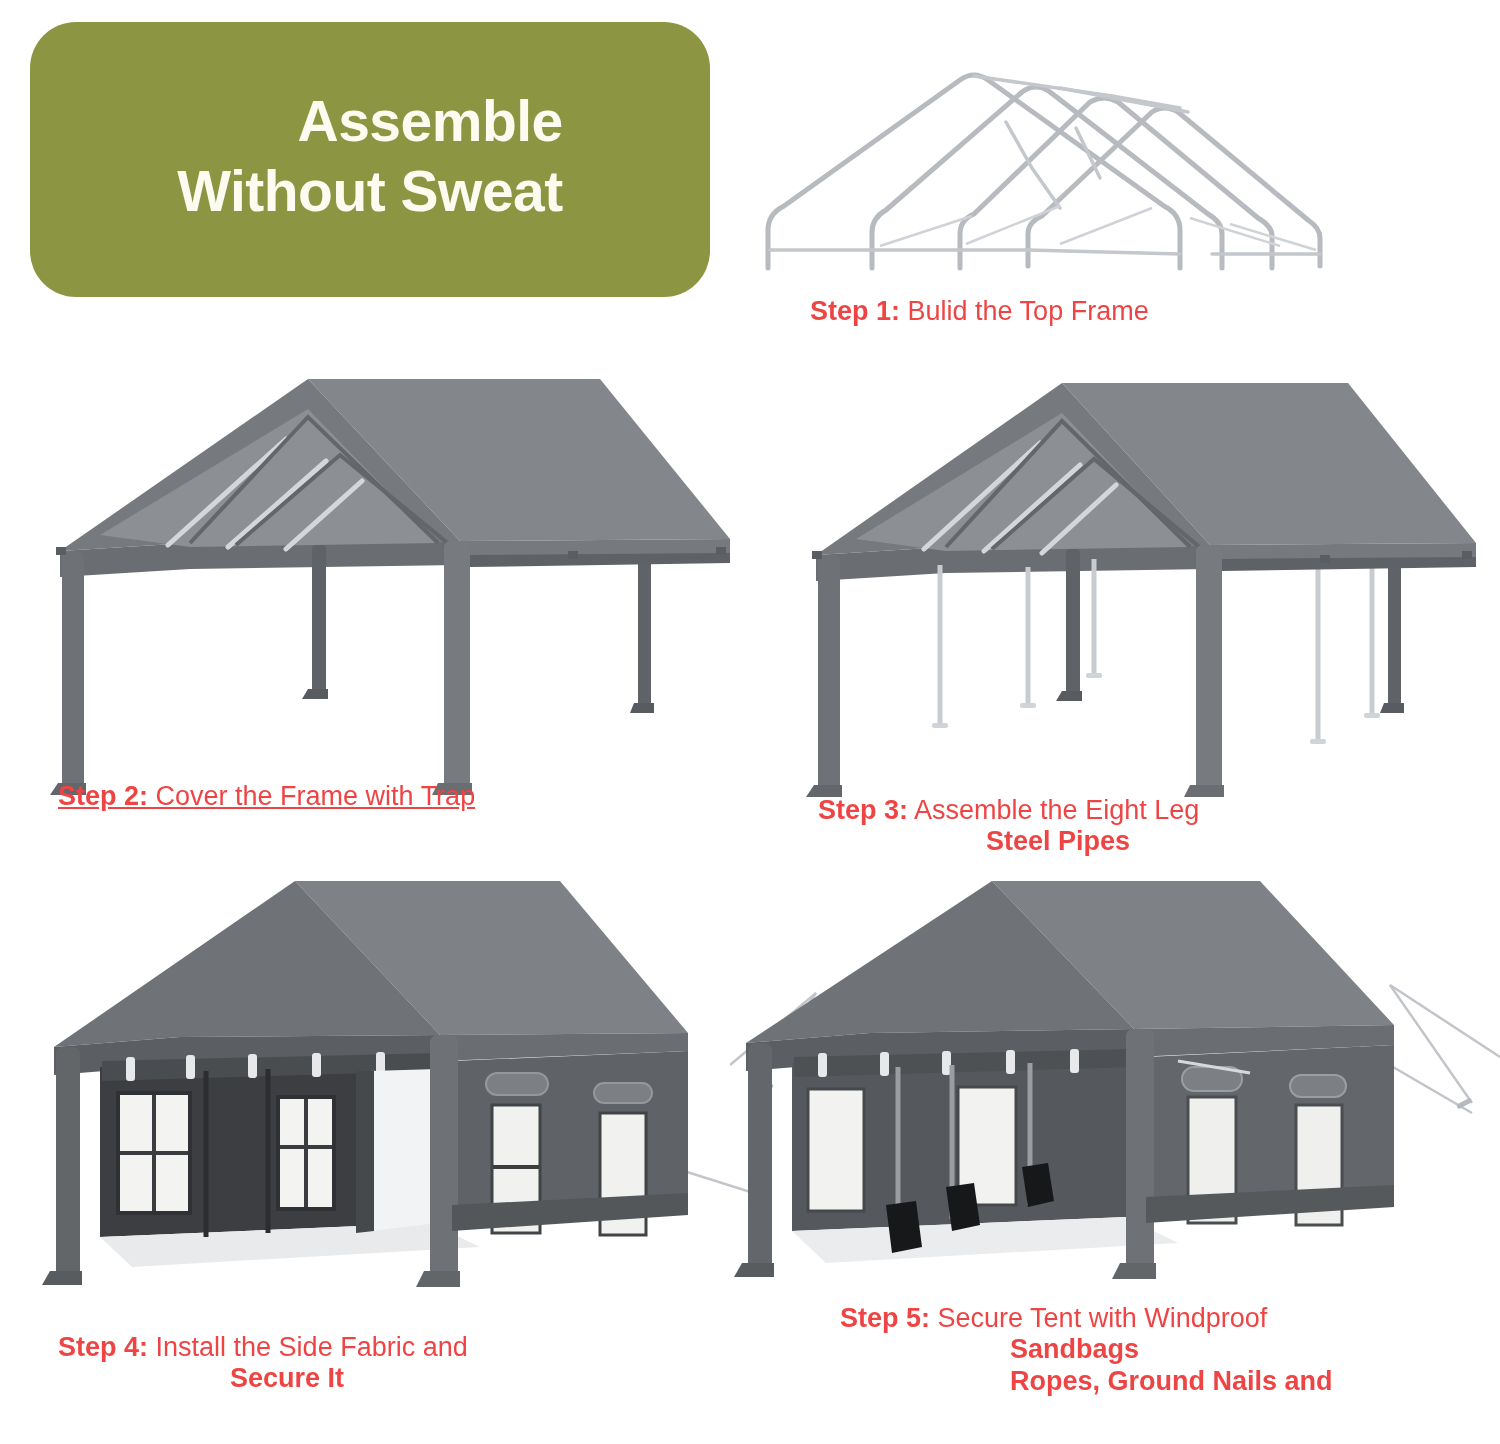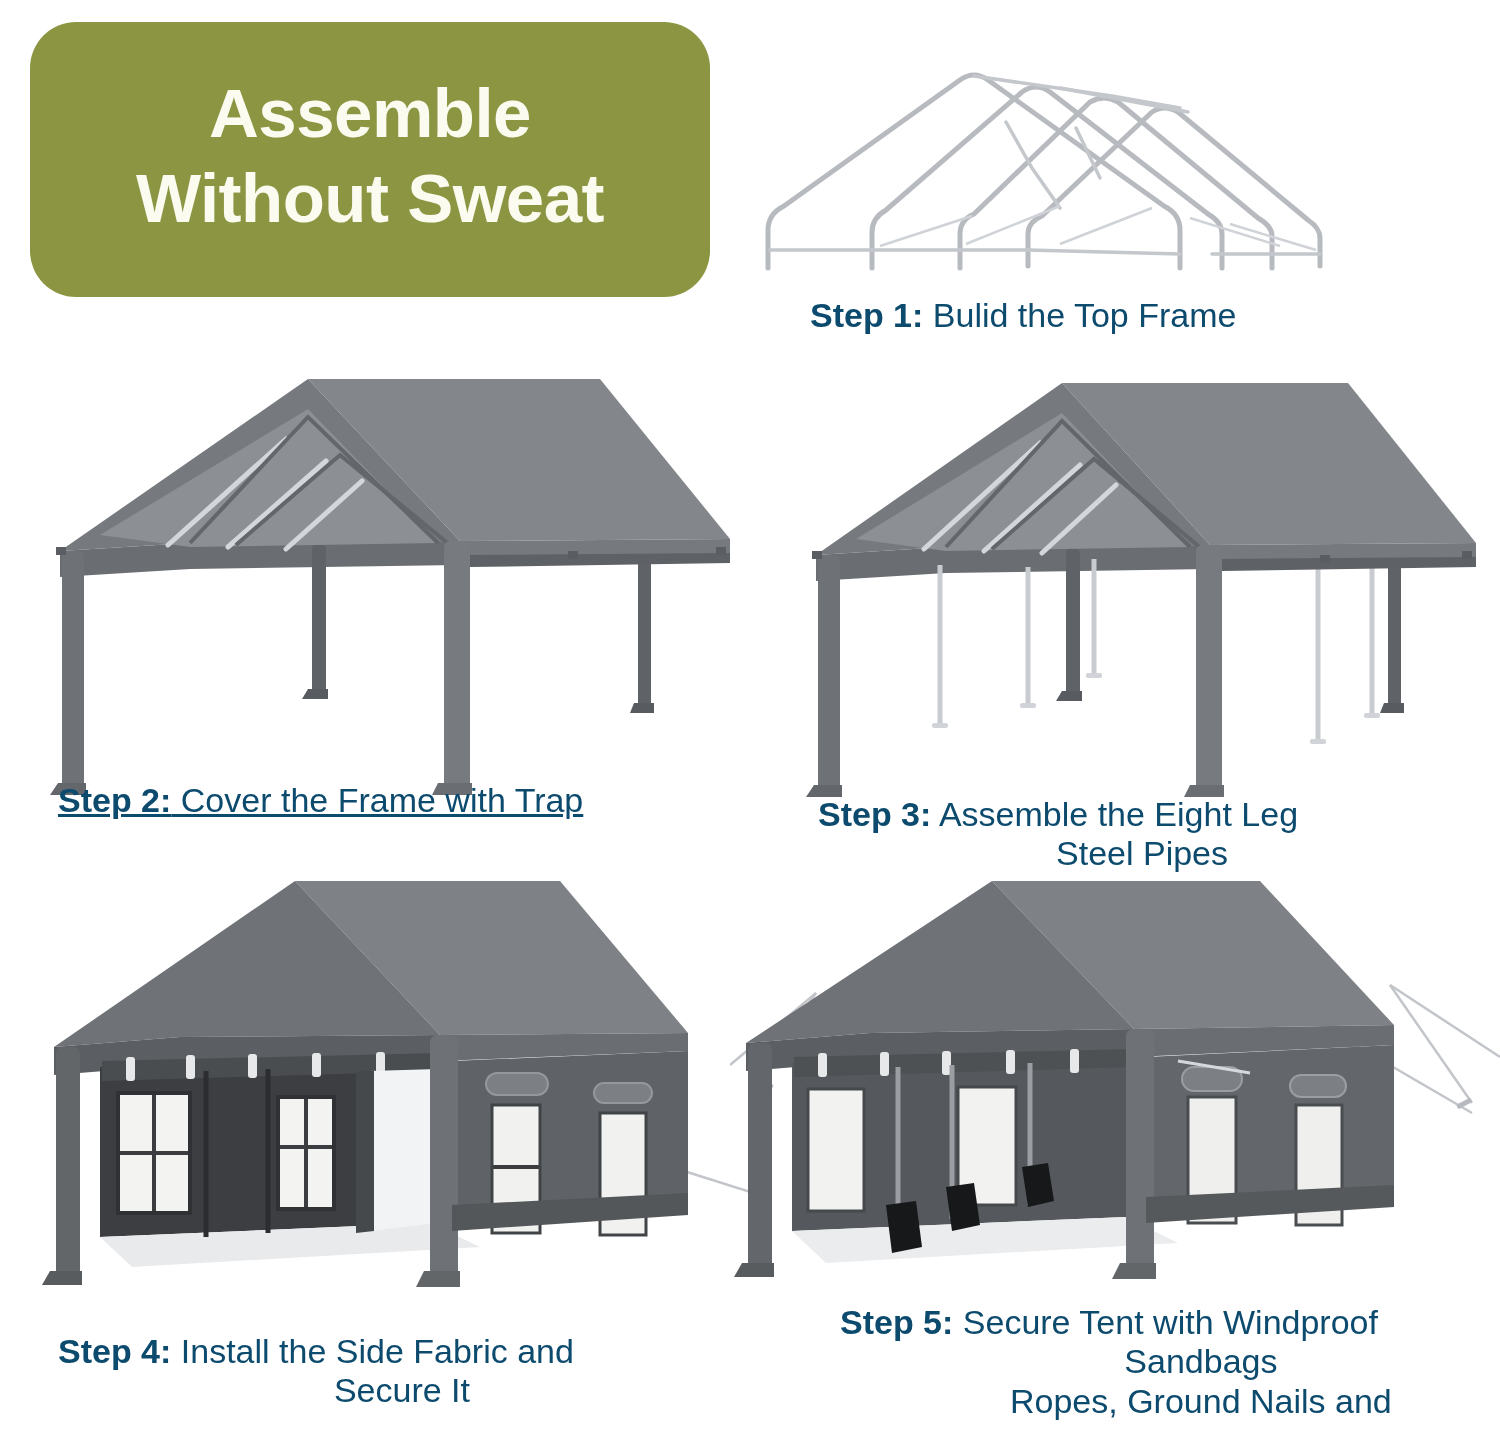--- a/index.html
+++ b/index.html
@@ -23,46 +23,45 @@
     top: 22px;
     width: 680px;
     height: 275px;
     background: #8c9642;
     border-radius: 46px;
     display: flex;
     align-items: center;
     justify-content: center;
   }
   .badge-text {
-    font-size: 69px;
+    font-size: 57px;
     font-weight: bold;
     line-height: 1.22;
     color: #fbfbf0;
-    text-align: center;
+    text-align: right;
     letter-spacing: -0.5px;
     padding-bottom: 6px;
   }
 
   
   .cell { position: absolute; }
   .art  { position: absolute; left: 0; top: 0; }
 
   .caption {
     position: absolute;
-    font-size: 34px;
+    font-size: 27px;
     line-height: 1.16;
-    color: #0c4a6e;
+    color: #ef4444;
     white-space: pre;
   }
   .caption .lead { font-weight: bold; }
   .caption .body { font-weight: normal; }
   .cont {
     display: block;
-    font-weight: normal;
-    text-align: center;
+    font-weight: bold;
   }
 
   
   .ind-3 { padding-left: 168px; }
   .ind-4 { padding-left: 172px; }
   .ind-5 { padding-left: 170px; }
 </style>
 </head>
 <body>
 

